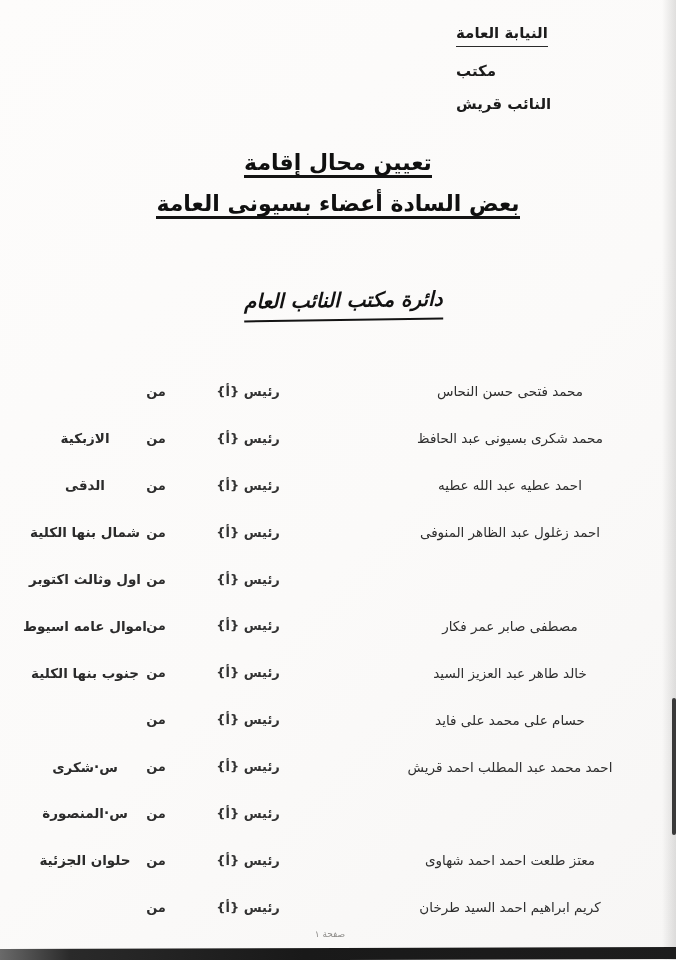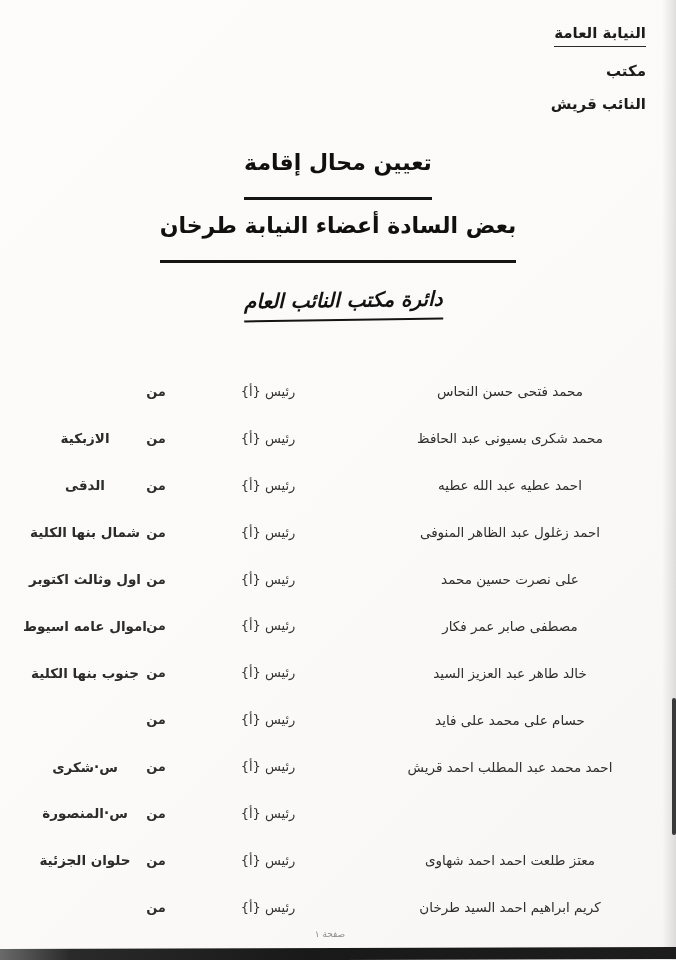--- a/index.html
+++ b/index.html
@@ -17,54 +17,54 @@
   }
   
   .edge-shade {
     position:absolute; top:0; bottom:0; right:0; width:14px;
     background:linear-gradient(to left, rgba(110,110,110,0.20), rgba(110,110,110,0));
     pointer-events:none;
   }
   
   .letterhead {
     position:absolute; top:24px; right:30px; width:190px;
-    text-align:right;
+    text-align:left;
   }
   .lh-line { margin-bottom:15px; font-size:15px; font-weight:700; color:#1c1c1c; }
   .lh-line .u {
     display:inline-block; border-bottom:1.6px solid #2a2a2a; padding-bottom:4px;
   }
   
   .title-block { position:absolute; top:150px; left:0; right:0; text-align:center; }
   .title-line { margin-bottom:13px; }
   .title-line span {
     display:inline-block;
     font-size:22px; font-weight:800; color:#101010;
-    border-bottom:3px solid #141414; padding-bottom:22px;
+    border-bottom:3px solid #141414; padding-bottom:0;
     letter-spacing:-0.2px;
   }
   
   .section-title { position:absolute; top:288px; left:0; right:5px; text-align:center;margin-left:16px; }
   .section-title span {
     display:inline-block;
     font-style:italic;
     font-size:20px; font-weight:800; color:#121212;
     border-bottom:2.5px solid #141414; padding-bottom:7px;
     transform:rotate(-0.8deg);
   }
   
   .rows { position:absolute; top:368px; left:0; right:0; }
   .row { position:relative; height:46.9px; }
   .cell {
     position:absolute; top:0; bottom:0;
     display:flex; align-items:center; justify-content:center;
     white-space:nowrap;
   }
   .cell.name     { left:390px; width:240px; font-size:13.5px; font-weight:400; color:#2e2e2e; }
-  .cell.grade    { left:218px; width:100px; font-size:13px;   font-weight:400; color:#333; }
+  .cell.grade    { left:198px; width:100px; font-size:13px;   font-weight:700; color:#333; }
   .cell.from     { left:136px; width:40px;  font-size:13px;   font-weight:700; color:#2e2e2e; }
   .cell.location { left:0;     width:170px; font-size:13.5px; font-weight:700; color:#2b2b2b; }
   
   .footer {
     position:absolute; top:929px; left:0; right:0;
     text-align:center; font-size:9px; color:#8f8d8a;
     transform:translateX(-8px);
   }
   
   .scan-right-strip {
@@ -85,21 +85,21 @@
   <div class="edge-shade"></div>
 
   <header class="letterhead">
     <div class="lh-line"><span class="u">النيابة العامة</span></div>
     <div class="lh-line">مكتب</div>
     <div class="lh-line">النائب قريش</div>
   </header>
 
   <div class="title-block">
     <div class="title-line"><span>تعيين محال إقامة</span></div>
-    <div class="title-line"><span>بعض السادة أعضاء النيابة طرخان</span></div>
+    <div class="title-line"><span>بعض السادة أعضاء بسيونى العامة</span></div>
   </div>
 
   <div class="section-title">
     <span>دائرة مكتب النائب العام</span>
   </div>
 
   <div class="rows">
     <div class="row">
       <div class="cell name">محمد فتحى حسن النحاس</div>
       <div class="cell grade">رئيس {أ}</div>
@@ -117,21 +117,20 @@
       <div class="cell from">من</div>
       <div class="cell location">الدقى</div>
     </div>
     <div class="row">
       <div class="cell name">احمد زغلول عبد الظاهر المنوفى</div>
       <div class="cell grade">رئيس {أ}</div>
       <div class="cell from">من</div>
       <div class="cell location">شمال بنها الكلية</div>
     </div>
     <div class="row">
-      <div class="cell name">على نصرت حسين محمد</div>
       <div class="cell grade">رئيس {أ}</div>
       <div class="cell from">من</div>
       <div class="cell location">اول وثالث اكتوبر</div>
     </div>
     <div class="row">
       <div class="cell name">مصطفى صابر عمر فكار</div>
       <div class="cell grade">رئيس {أ}</div>
       <div class="cell from">من</div>
       <div class="cell location">اموال عامه اسيوط</div>
     </div>

